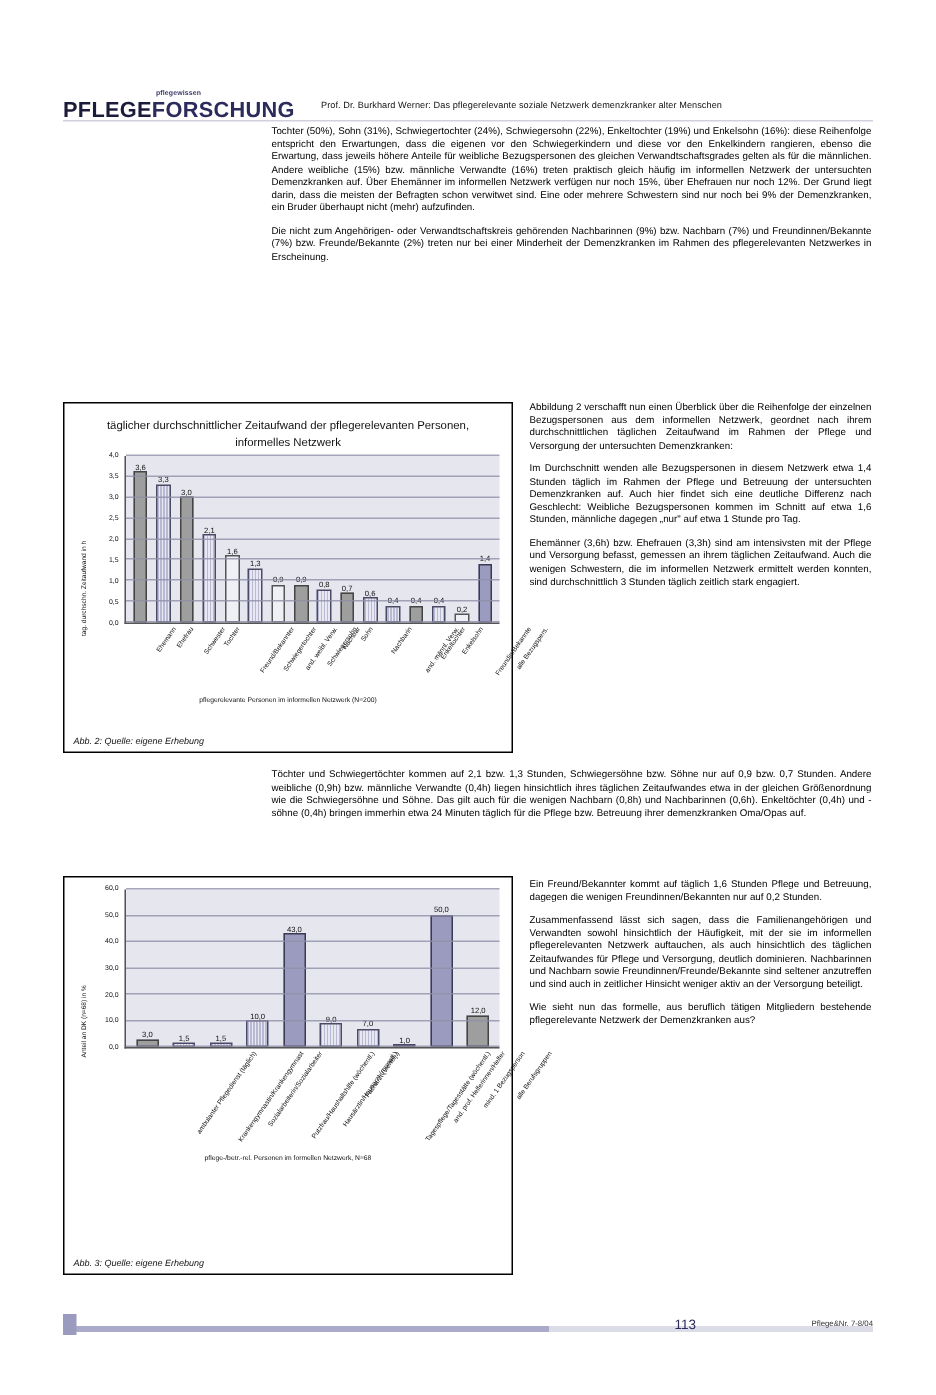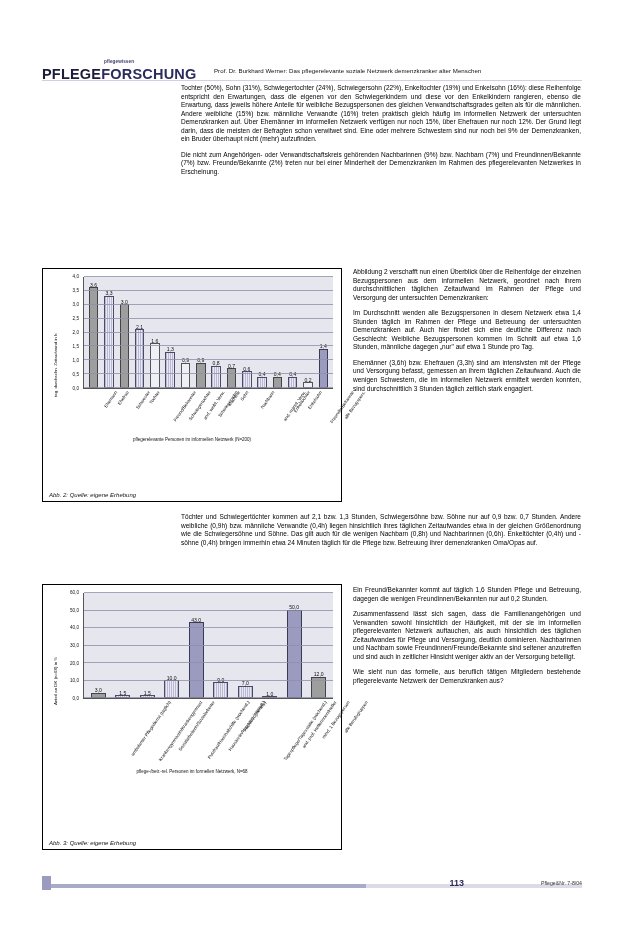--- a/index.html
+++ b/index.html
@@ -62,21 +62,21 @@
   .xlabels{position:absolute;left:0;right:0;top:0;height:44px;}
   .xlab{position:absolute;font-size:4.5px;color:#111;white-space:nowrap;
      transform-origin:100% 0;transform:rotate(-55deg);text-align:right;}
 
   .axis-note{font-size:4.5px;text-align:center;color:#111;margin-top:2px;}
   .fig-cap{position:absolute;left:6px;font-size:6px;font-style:italic;color:#111;}
 
   
   .footrule{position:absolute;left:42px;top:884px;width:540px;height:4px;
      background:linear-gradient(90deg,#9b9bbf 0 60%,#d6d6e4 60% 100%);opacity:.85;}
-  .pageno{position:absolute;right:160px;top:878px;font-size:9px;font-weight:bold;color:#2b2b5c;}
+  .pageno{position:absolute;right:160px;top:878px;font-size:9px;font-weight:normal;color:#2b2b5c;}
   .footnote{position:absolute;right:42px;top:880px;font-size:5.2px;color:#333;}
   .footdot{position:absolute;left:42px;top:876px;width:9px;height:14px;background:#9b9bbf;}
 </style>
 </head>
 <body>
 
 <div class="page">
 
   <div class="runhead">
     <div class="logo">
@@ -87,20 +87,21 @@
   </div>
   <div class="headrule"></div>
 
   <div class="col-right-top">
     <p class="body">Tochter (50%), Sohn (31%), Schwiegertochter (24%), Schwiegersohn (22%), Enkeltochter (19%) und Enkelsohn (16%): diese Reihenfolge entspricht den Erwartungen, dass die eigenen vor den Schwiegerkindern und diese vor den Enkelkindern rangieren, ebenso die Erwartung, dass jeweils höhere Anteile für weibliche Bezugspersonen des gleichen Verwandtschaftsgrades gelten als für die männlichen. Andere weibliche (15%) bzw. männliche Verwandte (16%) treten praktisch gleich häufig im informellen Netzwerk der untersuchten Demenzkranken auf. Über Ehemänner im informellen Netzwerk verfügen nur noch 15%, über Ehefrauen nur noch 12%. Der Grund liegt darin, dass die meisten der Befragten schon verwitwet sind. Eine oder mehrere Schwestern sind nur noch bei 9% der Demenzkranken, ein Bruder überhaupt nicht (mehr) aufzufinden.</p>
     <p class="body">Die nicht zum Angehörigen- oder Verwandtschaftskreis gehörenden Nachbarinnen (9%) bzw. Nachbarn (7%) und Freundinnen/Bekannte (7%) bzw. Freunde/Bekannte (2%) treten nur bei einer Minderheit der Demenzkranken im Rahmen des pflegerelevanten Netzwerkes in Erscheinung.</p>
   </div>
 
   <div class="figbox" id="fig2">
     <div class="fig-inner">
+      <div class="chart-title">täglicher durchschnittlicher Zeitaufwand der pflegerelevanten Personen, informelles Netzwerk</div>
 
       <div class="chart-area" style="height:150px;">
         <div class="ylab" style="left:6px;top:120px;font-size:4.4px;">tag. durchschn. Zeitaufwand in h</div>
 
         <div class="yaxis" id="y2" style="left: 12px; top: 2px; height: 112px; position: absolute;">
             <div class="ytick" style="bottom: calc(0% - 2px); top: auto;">0,0</div>
             <div class="ytick" style="bottom: calc(12.5% - 2px); top: auto;">0,5</div>
             <div class="ytick" style="bottom: calc(25% - 2px); top: auto;">1,0</div>
             <div class="ytick" style="bottom: calc(37.5% - 2px); top: auto;">1,5</div>
             <div class="ytick" style="bottom: calc(50% - 2px); top: auto;">2,0</div>

